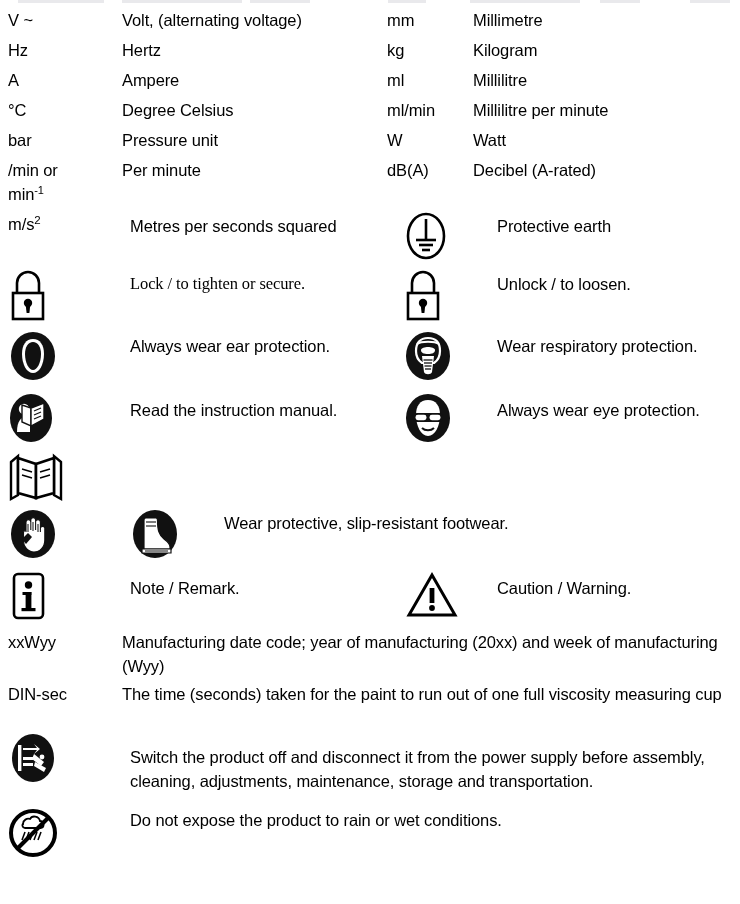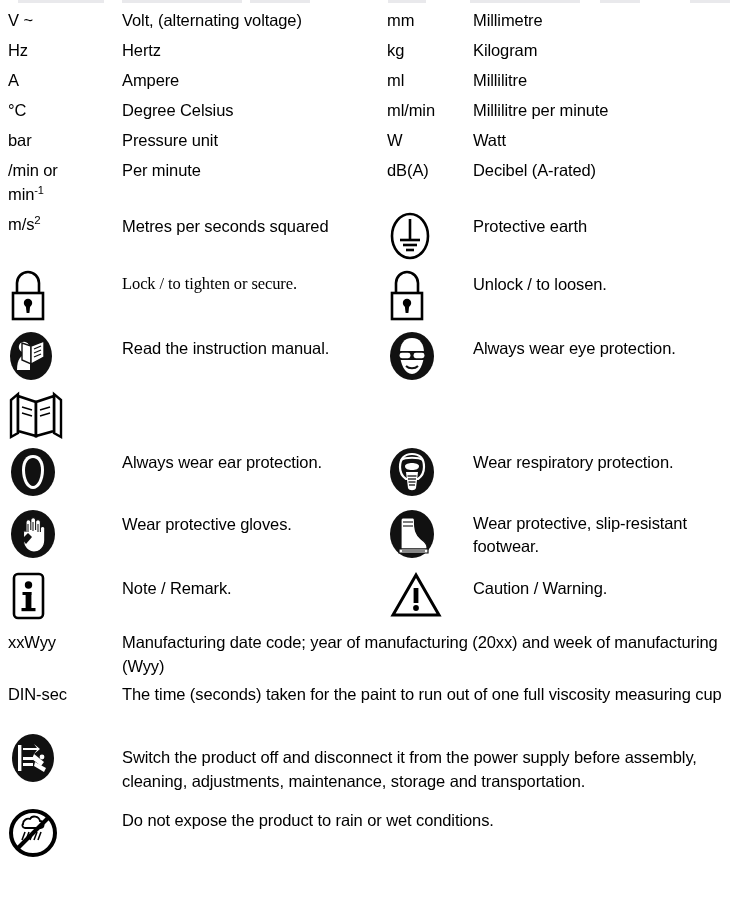--- a/index.html
+++ b/index.html
@@ -95,20 +95,21 @@
   .row-unit .txt { padding-top: 4px; }
 
   .sup { font-size: 11px; vertical-align: super; line-height: 0; }
   .sup2 { font-size: 11.5px; vertical-align: super; line-height: 0; }
   .ico {
     display: block;
   }
 
   .row-ico {
     align-items: flex-start;
+    gap: 8px;
   }
   .row-ico .cell-sym,
   .row-ico .cell-sym2 {
     padding-top: 2px;
   }
   .row-ico .cell-desc .txt,
   .row-ico .cell-desc2 .txt,
   .row-ico .cell-wide .txt-block {
     padding-top: 8px;
   }
@@ -264,20 +265,55 @@
           <svg width="44" height="55" viewBox="0 0 44 55">
             <path d="M9 25 L9 15 A11 11 0 0 1 31 15 L31 31" fill="none" stroke="#000" stroke-width="2.6"></path>
             <rect x="5" y="25" width="30" height="26" fill="#fff" stroke="#000" stroke-width="2.6"></rect>
             <circle cx="20" cy="35" r="4.2" fill="#000"></circle>
             <path d="M17.6 36 L22.4 36 L21.4 45 L18.6 45 Z" fill="#000"></path>
           </svg>
         </span>
       </div>
       <div class="cell-desc2">
           <div class="txt" style="padding-top:6px;">Unlock / to loosen.</div>
+        </div>
+    </div>
+
+    <div class="row row-ico" style="min-height:62px;">
+      <div class="cell-sym">
+        <span class="ico">
+          <svg width="50" height="52" viewBox="0 0 50 52">
+            <ellipse cx="25" cy="26" rx="22" ry="24" fill="#111"></ellipse>
+            <path d="M25 9 C32 9 36 15 36 24 C36 35 31 43 25 43 C19 43 14 35 14 24 C14 15 18 9 25 9 Z" fill="#fff"></path>
+            <path d="M25 12 C30 12 33 17 33 24 C33 33 29 40 25 40 C21 40 17 33 17 24 C17 17 20 12 25 12 Z" fill="#111"></path>
+            <path d="M9 18 C6 18 5 21 5 26 C5 31 6 34 9 34 L12 34 L12 18 Z" fill="#111"></path>
+            <path d="M41 18 C44 18 45 21 45 26 C45 31 44 34 41 34 L38 34 L38 18 Z" fill="#111"></path>
+          </svg>
+        </span>
+      </div>
+      <div class="cell-desc">
+          <div class="txt" style="padding-top:6px;">Always wear ear protection.</div>
+        </div>
+      <div class="cell-sym2">
+        <span class="ico">
+          <svg width="50" height="52" viewBox="0 0 50 52">
+            <ellipse cx="25" cy="26" rx="22" ry="24" fill="#111"></ellipse>
+            <path d="M25 8 C33 8 37 13 37 21 C37 27 34 31 31 33 L19 33 C16 31 13 27 13 21 C13 13 17 8 25 8 Z" fill="none" stroke="#fff" stroke-width="2.2"></path>
+            <path d="M14 14 C18 11 32 11 36 14" fill="none" stroke="#fff" stroke-width="2"></path>
+            <path d="M18 20 C18 18 22 17 25 17 C28 17 32 18 32 20 C32 23 29 24 25 24 C21 24 18 23 18 20 Z" fill="#fff"></path>
+            <path d="M19 26 L31 26 L29 42 C28 45 22 45 21 42 Z" fill="#fff"></path>
+            <line x1="20.5" y1="30" x2="29.5" y2="30" stroke="#111" stroke-width="1.3"></line>
+            <line x1="21" y1="33" x2="29" y2="33" stroke="#111" stroke-width="1.3"></line>
+            <line x1="21.5" y1="36" x2="28.5" y2="36" stroke="#111" stroke-width="1.3"></line>
+            <line x1="22" y1="39" x2="28" y2="39" stroke="#111" stroke-width="1.3"></line>
+          </svg>
+        </span>
+      </div>
+      <div class="cell-desc2">
+          <div class="txt" style="padding-top:6px;">Wear respiratory protection.</div>
         </div>
     </div>
 
     <div class="row row-ico" style="min-height:112px;">
       <div class="cell-sym">
         <span class="ico">
           <svg width="46" height="52" viewBox="0 0 46 52">
             <ellipse cx="23" cy="26" rx="21" ry="24" fill="#111"></ellipse>
             <circle cx="16" cy="17" r="5.2" fill="#fff"></circle>
             <path d="M9 40 C9 29 13 25 18 25 L22 25 L22 40 Z" fill="#fff"></path>
@@ -319,66 +355,28 @@
       <div class="cell-desc2">
           <div class="txt" style="padding-top:8px;">Always wear eye protection.</div>
         </div>
     </div>
 
     <div class="row row-ico" style="min-height:62px;">
       <div class="cell-sym">
         <span class="ico">
           <svg width="50" height="52" viewBox="0 0 50 52">
             <ellipse cx="25" cy="26" rx="22" ry="24" fill="#111"></ellipse>
-            <path d="M25 9 C32 9 36 15 36 24 C36 35 31 43 25 43 C19 43 14 35 14 24 C14 15 18 9 25 9 Z" fill="#fff"></path>
-            <path d="M25 12 C30 12 33 17 33 24 C33 33 29 40 25 40 C21 40 17 33 17 24 C17 17 20 12 25 12 Z" fill="#111"></path>
-            <path d="M9 18 C6 18 5 21 5 26 C5 31 6 34 9 34 L12 34 L12 18 Z" fill="#111"></path>
-            <path d="M41 18 C44 18 45 21 45 26 C45 31 44 34 41 34 L38 34 L38 18 Z" fill="#111"></path>
-          </svg>
-        </span>
-      </div>
-      <div class="cell-desc">
-          <div class="txt" style="padding-top:6px;">Always wear ear protection.</div>
-        </div>
-      <div class="cell-sym2">
-        <span class="ico">
-          <svg width="50" height="52" viewBox="0 0 50 52">
-            <ellipse cx="25" cy="26" rx="22" ry="24" fill="#111"></ellipse>
-            <path d="M25 8 C33 8 37 13 37 21 C37 27 34 31 31 33 L19 33 C16 31 13 27 13 21 C13 13 17 8 25 8 Z" fill="none" stroke="#fff" stroke-width="2.2"></path>
-            <path d="M14 14 C18 11 32 11 36 14" fill="none" stroke="#fff" stroke-width="2"></path>
-            <path d="M18 20 C18 18 22 17 25 17 C28 17 32 18 32 20 C32 23 29 24 25 24 C21 24 18 23 18 20 Z" fill="#fff"></path>
-            <path d="M19 26 L31 26 L29 42 C28 45 22 45 21 42 Z" fill="#fff"></path>
-            <line x1="20.5" y1="30" x2="29.5" y2="30" stroke="#111" stroke-width="1.3"></line>
-            <line x1="21" y1="33" x2="29" y2="33" stroke="#111" stroke-width="1.3"></line>
-            <line x1="21.5" y1="36" x2="28.5" y2="36" stroke="#111" stroke-width="1.3"></line>
-            <line x1="22" y1="39" x2="28" y2="39" stroke="#111" stroke-width="1.3"></line>
-          </svg>
-        </span>
-      </div>
-      <div class="cell-desc2">
-          <div class="txt" style="padding-top:6px;">Wear respiratory protection.</div>
-        </div>
-    </div>
-
-    <div class="row row-ico" style="min-height:62px;">
-      <div class="cell-sym">
-        <span class="ico">
-          <svg width="50" height="52" viewBox="0 0 50 52">
-            <ellipse cx="25" cy="26" rx="22" ry="24" fill="#111"></ellipse>
             <path d="M18 24 L18 14 A2.4 2.4 0 0 1 22.8 14 L22.8 22 L22.8 12 A2.4 2.4 0 0 1 27.6 12 L27.6 22 L27.6 14 A2.4 2.4 0 0 1 32.4 14 L32.4 24 L32.4 20 A2.3 2.3 0 0 1 36.8 20 L36.8 32 C36.8 39 32 44 26 44 C20 44 15.5 39 15.5 33 L15.5 25 A2.2 2.2 0 0 1 18 22.5 Z" fill="#fff" stroke="#111" stroke-width="1.1"></path>
             <path d="M14 31 L20 25 L24 29 L18 36 Z" fill="#111"></path>
             <line x1="20" y1="16" x2="20" y2="24" stroke="#111" stroke-width="1"></line>
             <line x1="25" y1="14" x2="25" y2="23" stroke="#111" stroke-width="1"></line>
             <line x1="30" y1="16" x2="30" y2="24" stroke="#111" stroke-width="1"></line>
           </svg>
         </span>
       </div>
-      <div class="cell-desc">
-          <div class="txt" style="padding-top:6px;">Wear protective gloves.</div>
-        </div>
       <div class="cell-sym2">
         <span class="ico">
           <svg width="50" height="52" viewBox="0 0 50 52">
             <ellipse cx="25" cy="26" rx="22" ry="24" fill="#111"></ellipse>
             <path d="M16 10 L26 10 C27 10 27.5 11 27.5 12.5 C27.5 22 29 27 34 31 C38 34 40 36 40 39 L40 41 L14 41 L14 12 C14 11 15 10 16 10 Z" fill="#fff" stroke="#111" stroke-width="1.2"></path>
             <path d="M12 41 L41 41 L41 45 L12 45 Z" fill="#fff" stroke="#111" stroke-width="1.2"></path>
             <line x1="16" y1="14" x2="26" y2="14" stroke="#111" stroke-width="1.1"></line>
             <line x1="16" y1="18" x2="26" y2="18" stroke="#111" stroke-width="1.1"></line>
             <line x1="15" y1="43" x2="38" y2="43" stroke="#111" stroke-width="1"></line>
           </svg>

